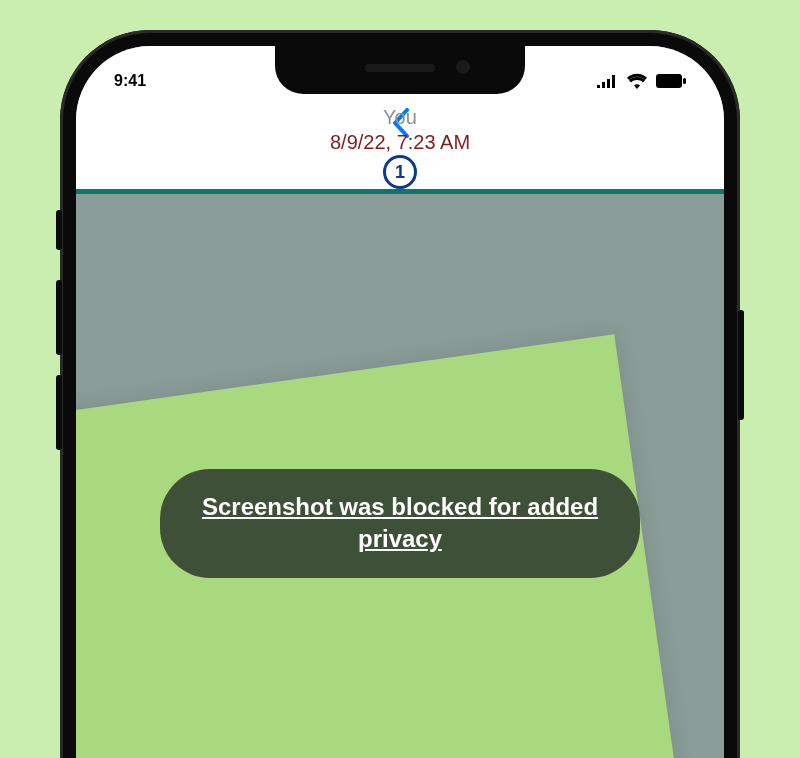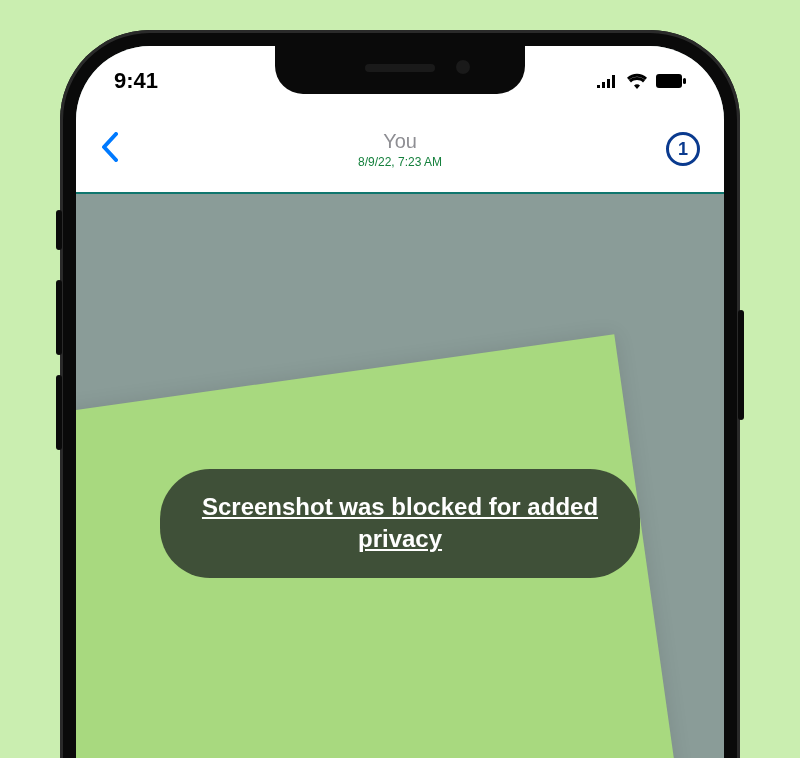--- a/index.html
+++ b/index.html
@@ -71,62 +71,63 @@
     .status-bar {
       height: 60px;
       background: #fff;
       display: flex;
       justify-content: space-between;
       align-items: center;
       padding: 0 38px;
       padding-top: 10px;
     }
     .status-time {
-      font-size: 22px;
+      font-size: 16px;
       font-weight: 600;
       color: #000;
     }
     .status-icons {
       display: flex;
       align-items: center;
       gap: 8px;
     }
     .icon-signal svg, .icon-wifi svg, .icon-battery svg {
       display: block;
     }
     .nav-bar {
       height: 88px;
       background: #fff;
       display: flex;
       align-items: center;
       justify-content: space-between;
       padding: 0 24px;
       position: relative;
-      border-bottom: 2px solid #0f766e;
+      border-bottom: 5px solid #0f766e;
+      flex-direction: column;
     }
     .back-btn {
       font-size: 38px;
       color: #007aff;
       font-weight: 300;
       line-height: 1;
     }
     .nav-center {
       position: absolute;
       left: 50%;
       transform: translateX(-50%);
       text-align: center;
     }
     .nav-title {
       font-size: 20px;
       color: #8e8e93;
       font-weight: 400;
     }
     .nav-subtitle {
-      font-size: 12px;
-      color: #15803d;
+      font-size: 20px;
+      color: #7f1d1d;
       font-weight: 400;
       margin-top: 2px;
     }
     .badge-btn {
       width: 34px;
       height: 34px;
       border: 3px solid #0a3a8e;
       border-radius: 50%;
       display: flex;
       align-items: center;

